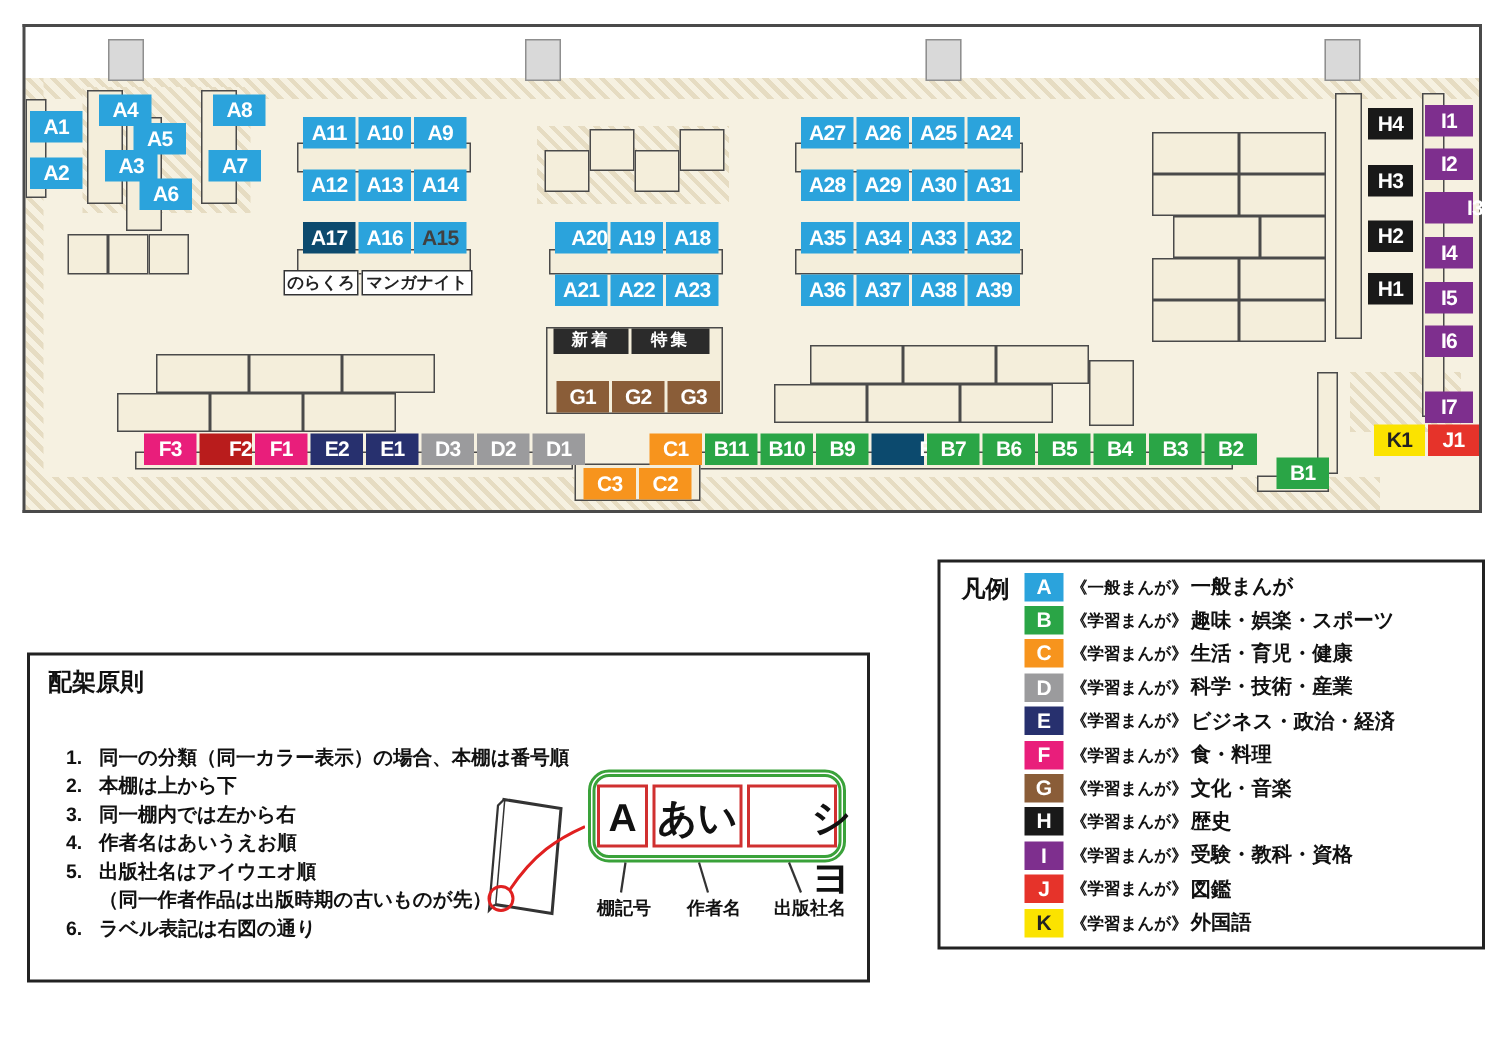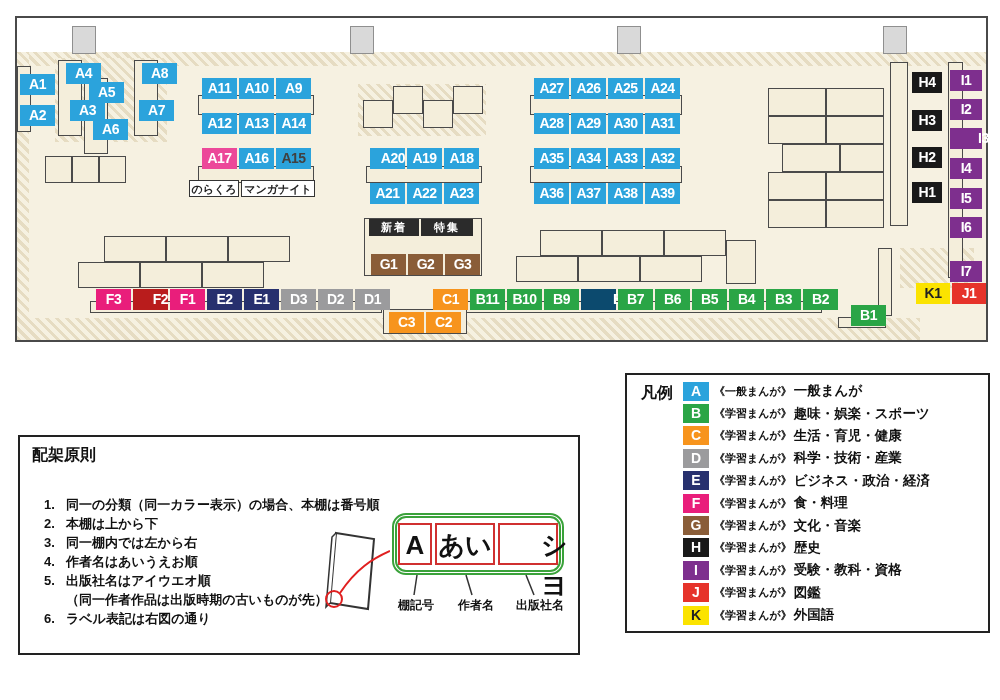--- a/index.html
+++ b/index.html
@@ -146,21 +146,21 @@
       <div class="mlabel" style="left: 70px; top: 100px; background: rgb(43, 163, 220); color: rgb(255, 255, 255);">A3</div>
       <div class="mlabel" style="left: 93px; top: 119px; background: rgb(43, 163, 220); color: rgb(255, 255, 255);">A6</div>
       <div class="mlabel" style="left: 142px; top: 63px; background: rgb(43, 163, 220); color: rgb(255, 255, 255);">A8</div>
       <div class="mlabel" style="left: 139px; top: 100px; background: rgb(43, 163, 220); color: rgb(255, 255, 255);">A7</div>
       <div class="mlabel" style="left: 202px; top: 78px; background: rgb(43, 163, 220); color: rgb(255, 255, 255);">A11</div>
       <div class="mlabel" style="left: 239px; top: 78px; background: rgb(43, 163, 220); color: rgb(255, 255, 255);">A10</div>
       <div class="mlabel" style="left: 276px; top: 78px; background: rgb(43, 163, 220); color: rgb(255, 255, 255);">A9</div>
       <div class="mlabel" style="left: 202px; top: 113px; background: rgb(43, 163, 220); color: rgb(255, 255, 255);">A12</div>
       <div class="mlabel" style="left: 239px; top: 113px; background: rgb(43, 163, 220); color: rgb(255, 255, 255);">A13</div>
       <div class="mlabel" style="left: 276px; top: 113px; background: rgb(43, 163, 220); color: rgb(255, 255, 255);">A14</div>
-      <div class="mlabel" style="left: 202px; top: 148px; background: #ec4899; color: rgb(255, 255, 255);">A17</div>
+      <div class="mlabel" style="left: 202px; top: 148px; background: #0c4a6e; color: rgb(255, 255, 255);">A17</div>
       <div class="mlabel" style="left: 239px; top: 148px; background: rgb(43, 163, 220); color: rgb(255, 255, 255);">A16</div>
       <div class="mlabel" style="left: 276px; top: 148px; background: rgb(43, 163, 220); color: #404040;">A15</div>
       <div class="mlabel" style="left: 370px; top: 148px; background: rgb(43, 163, 220); color: rgb(255, 255, 255); text-align: right;">A20</div>
       <div class="mlabel" style="left: 407px; top: 148px; background: rgb(43, 163, 220); color: rgb(255, 255, 255);">A19</div>
       <div class="mlabel" style="left: 444px; top: 148px; background: rgb(43, 163, 220); color: rgb(255, 255, 255);">A18</div>
       <div class="mlabel" style="left: 370px; top: 183px; background: rgb(43, 163, 220); color: rgb(255, 255, 255);">A21</div>
       <div class="mlabel" style="left: 407px; top: 183px; background: rgb(43, 163, 220); color: rgb(255, 255, 255);">A22</div>
       <div class="mlabel" style="left: 444px; top: 183px; background: rgb(43, 163, 220); color: rgb(255, 255, 255);">A23</div>
       <div class="mlabel" style="left: 534px; top: 78px; background: rgb(43, 163, 220); color: rgb(255, 255, 255);">A27</div>
       <div class="mlabel" style="left: 571px; top: 78px; background: rgb(43, 163, 220); color: rgb(255, 255, 255);">A26</div>

